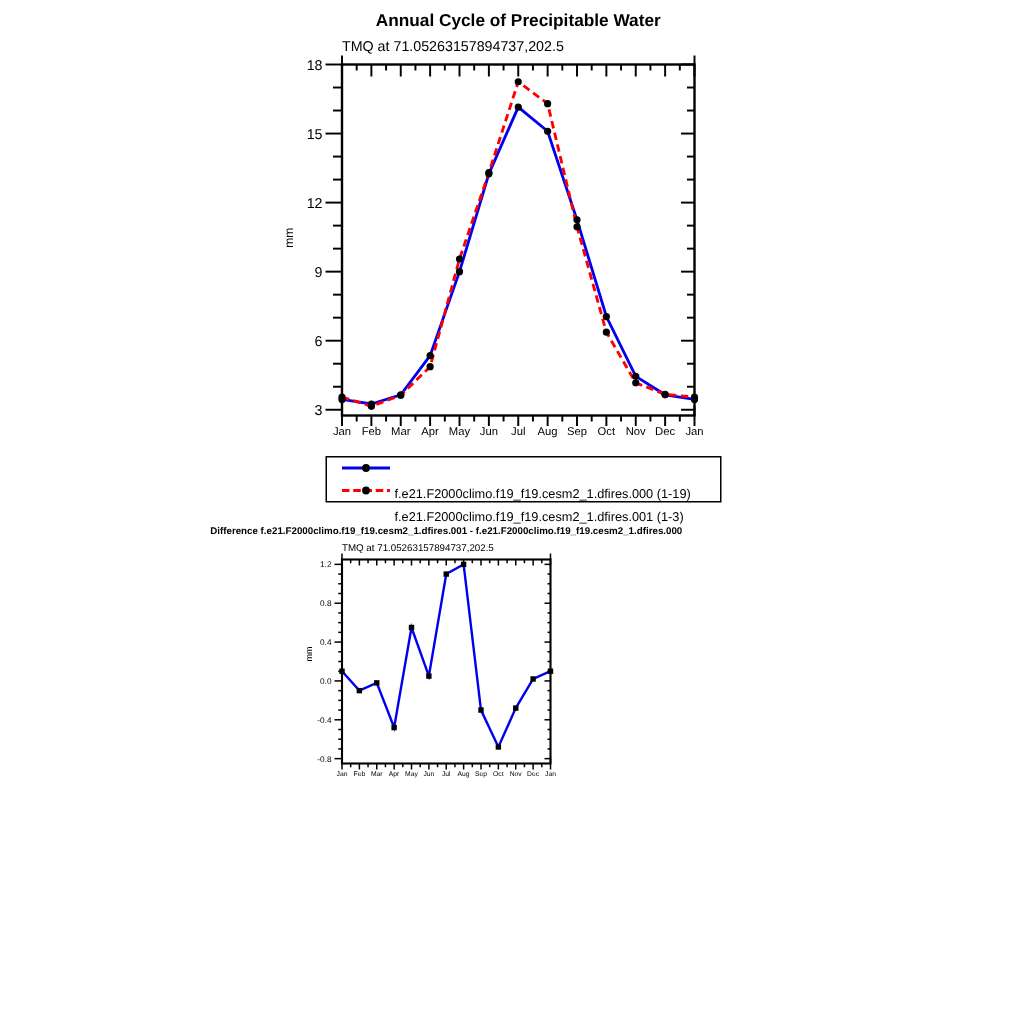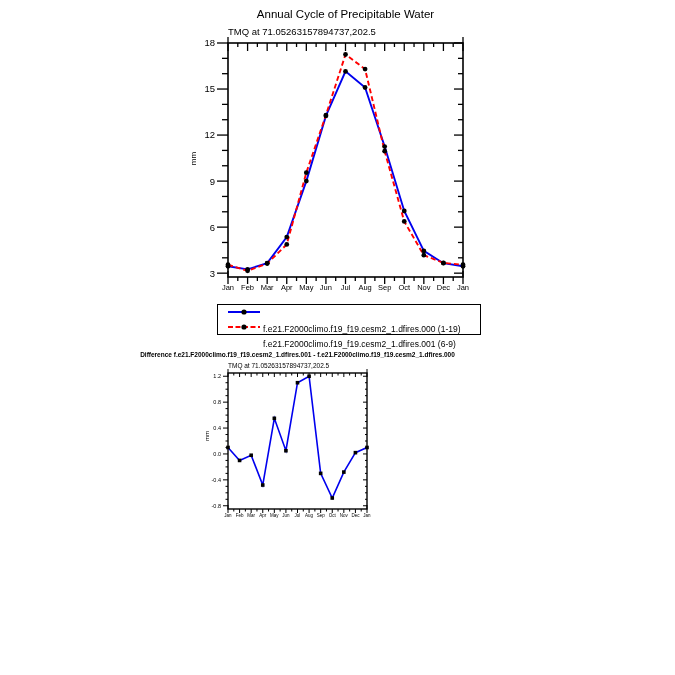--- a/index.html
+++ b/index.html
@@ -3,21 +3,21 @@
 <meta charset="utf-8">
 <style>
   html,body{margin:0;padding:0;}
   body{
     width:675px;height:675px;background:#ffffff;position:relative;overflow:hidden;
     font-family:"Liberation Sans",sans-serif;color:#000;
   }
   .abs{position:absolute;text-align:right;}
   #chart-svg{position:absolute;left:0;top:0;}
   #chart-svg text{font-family:"Liberation Sans",sans-serif;fill:#000;}
-  #title1{left:168px;top:8px;width:355px;text-align:center;font-weight:normal;font-size:11.5px;white-space:nowrap;}
+  #title1{left:168px;top:8px;width:355px;text-align:center;font-weight:bold;font-size:11.5px;white-space:nowrap;}
   #subtitle1{left:228px;top:26px;font-size:9.5px;white-space:nowrap;}
   .ylab{position:absolute;text-align:center;transform:rotate(-90deg);}
   #ylab1{left:183px;top:154px;width:20px;font-size:8px;}
   #ylab2{left:199px;top:433px;width:16px;font-size:6px;}
   #legend{left:217px;top:304px;width:264px;height:31px;border:1.6px solid #000;box-sizing:border-box;
     display:flex;flex-direction:column;justify-content:space-evenly;background:#fff;}
   .lrow{display:flex;align-items:center;height:14px;}
   .lrow svg{margin-left:9px;flex:0 0 auto;}
   .lrow span{font-size:8.5px;margin-left:2px;white-space:nowrap;margin-top:34px;}
   #title2{left:57px;top:351px;width:481px;text-align:center;font-weight:bold;font-size:6.5px;white-space:nowrap;}
@@ -299,19 +299,19 @@
       <line id="leg-line-0" x1="1" y1="5" x2="33" y2="5" stroke-width="2" stroke="#0000ee"></line>
       <circle cx="17" cy="5" r="2.6" fill="#000"></circle>
     </svg>
     <span>f.e21.F2000climo.f19_f19.cesm2_1.dfires.000 (1-19)</span>
   </div>
   <div class="lrow">
     <svg width="34" height="10">
       <line id="leg-line-1" x1="1" y1="5" x2="33" y2="5" stroke-width="2" stroke-dasharray="5,2.5" stroke="#ff0000"></line>
       <circle cx="17" cy="5" r="2.6" fill="#000"></circle>
     </svg>
-    <span>f.e21.F2000climo.f19_f19.cesm2_1.dfires.001 (6-9)</span>
+    <span>f.e21.F2000climo.f19_f19.cesm2_1.dfires.001 (1-3)</span>
   </div>
 </div>
 
 <div id="title2" class="abs">Difference f.e21.F2000climo.f19_f19.cesm2_1.dfires.001 - f.e21.F2000climo.f19_f19.cesm2_1.dfires.000</div>
 <div id="subtitle2" class="abs">TMQ at 71.05263157894737,202.5</div>
 <div id="ylab2" class="ylab">mm</div>
 
 </body></html>

